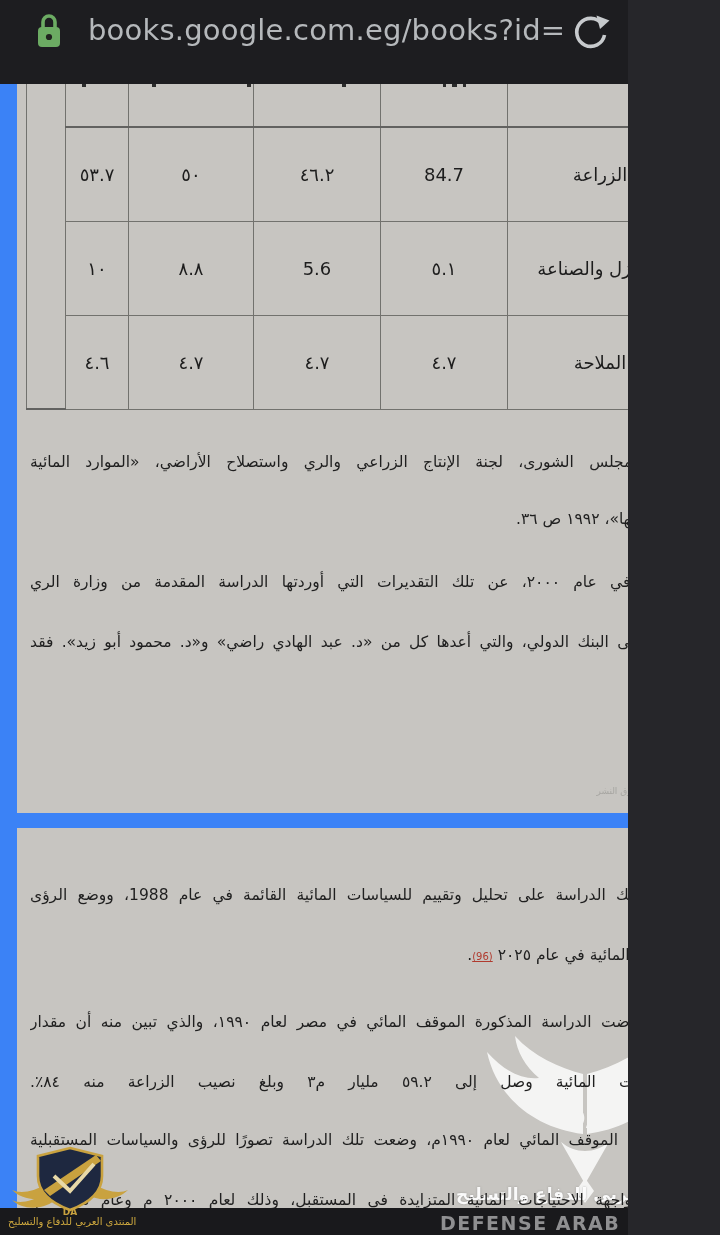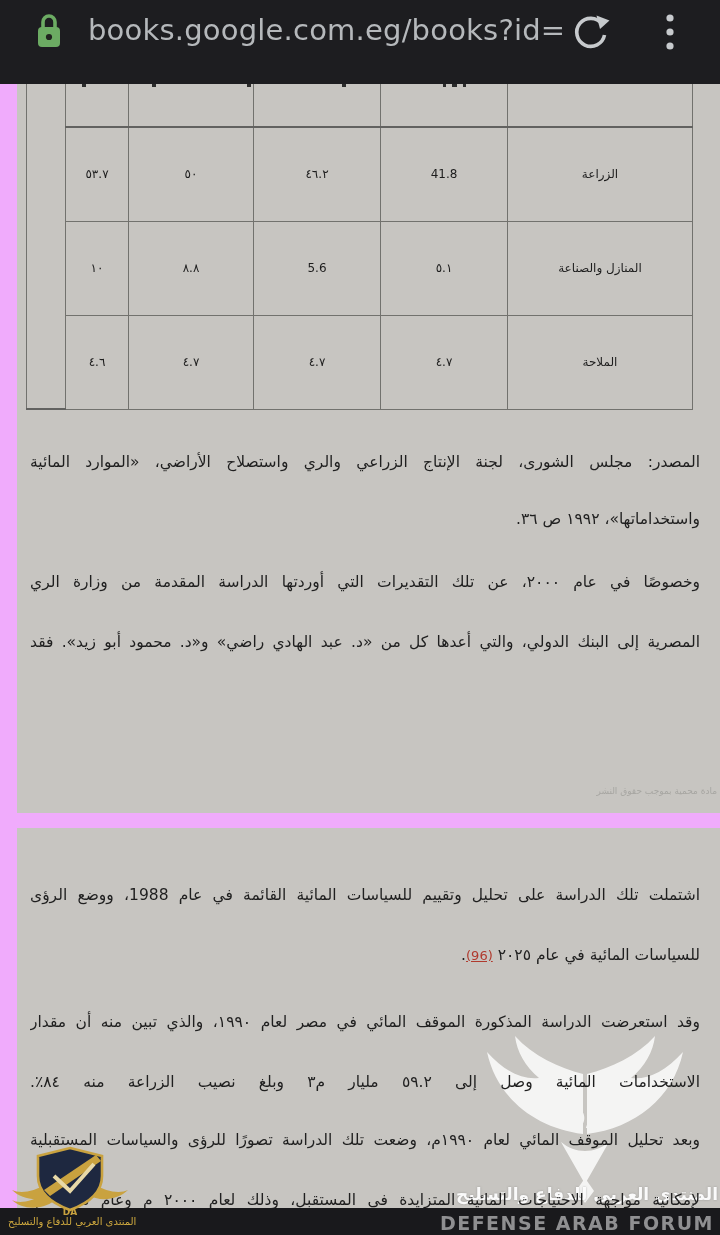--- a/index.html
+++ b/index.html
@@ -1,54 +1,54 @@
 <!DOCTYPE html>
 <html><head>
 <meta charset="utf-8">
 <style>
   * { margin:0; padding:0; box-sizing:border-box; }
   html,body { width:720px; height:1235px; }
   body { font-family:"DejaVu Sans", sans-serif; background:#26262a; }
 
-  #screen { position:relative; width:720px; height:1235px; background:#f0abfc; overflow:hidden; }
+  #screen { position:relative; width:628px; height:1235px; background:#3b82f6; overflow:hidden; }
 
   
   .chrome { position:absolute; top:0; left:0; width:720px; height:84px; background:#1d1d20; z-index:3; }
   .lock   { position:absolute; left:36px; top:11px; width:26px; height:38px; }
   .url    { position:absolute; left:88px; top:13px; font-size:29px; color:#b5b8bb; letter-spacing:.2px; white-space:nowrap; }
   .refresh{ position:absolute; left:570px; top:12px; width:40px; height:40px; }
   .menu   { position:absolute; left:663px; top:12px; width:14px; height:40px; }
 
   
   .page { position:absolute; left:17px; width:703px; background:#c7c5c1; overflow:hidden; }
   #page1 { top:84px; height:729px; }
   #page2 { top:828px; height:380px; }
 
   
   #table-wrap { position:absolute; left:9px; top:0; width:666px; height:329px; }
   table.scan { border-collapse:collapse; table-layout:fixed; width:666px; direction:rtl; }
   table.scan td { border:1px solid #72726e; text-align:center; vertical-align:middle;
-                  font-size:12px; color:#1d1d1d; padding:0; }
+                  font-size:18px; color:#1d1d1d; padding:0; }
   tr.hdr td { border-top:none; border-bottom:2px solid #626260; height:43px; }
   tr.data td { height:94px; }
   td.lbl { letter-spacing:.3px; }
   .remnant { position:absolute; top:0; height:3px; background:#2b2b2b; }
 
   
   .txt { position:absolute; left:13px; width:670px; direction:rtl; color:#1f1f1f; }
   .line { font-size:15.5px; height:60px; line-height:60px; overflow:hidden;
           text-align:justify; text-align-last:justify; white-space:normal; }
   .src .line { height:57px; line-height:57px; }
   .line.r { text-align:center; text-align-last:right; }
   .src   { top:350px; }
   .para1 { top:468px; }
   .p2a   { top:37px; }
   .p2b   { top:164px; }
   .p2c   { top:282px; }
-  .footnote { color:#b03a2e; text-decoration:underline; font-size:13px; }
+  .footnote { color:#b03a2e; text-decoration:underline; font-size:10px; }
 
   .copyright { position:absolute; top:702px; right:3px; direction:rtl;
                font-size:9px; color:#a7a6a2; }
 
   
   .wm-eagle { position:absolute; right:0; top:200px; width:285px; height:182px; z-index:1; }
   .wm-ar { position:absolute; right:2px; top:356px; direction:rtl; z-index:1;
            font-size:17px; font-weight:bold; color:rgba(255,255,255,.95);
            text-shadow:0 0 2px rgba(110,110,110,.55); white-space:nowrap; }
   .txt { z-index:2; position:absolute; }
@@ -106,21 +106,21 @@
             <tr class="hdr">
           <td></td>
           <td></td>
           <td></td>
           <td></td>
           <td></td>
           <td rowspan="4"></td>
         </tr>
         <tr class="data">
           <td class="lbl">الزراعة</td>
-          <td>41.8</td>
+          <td>84.7</td>
           <td>٤٦.٢</td>
           <td>٥٠</td>
           <td>٥٣.٧</td>
         </tr>
         <tr class="data">
           <td class="lbl">المنازل والصناعة</td>
           <td>٥.١</td>
           <td>5.6</td>
           <td>٨.٨</td>
           <td>١٠</td>

